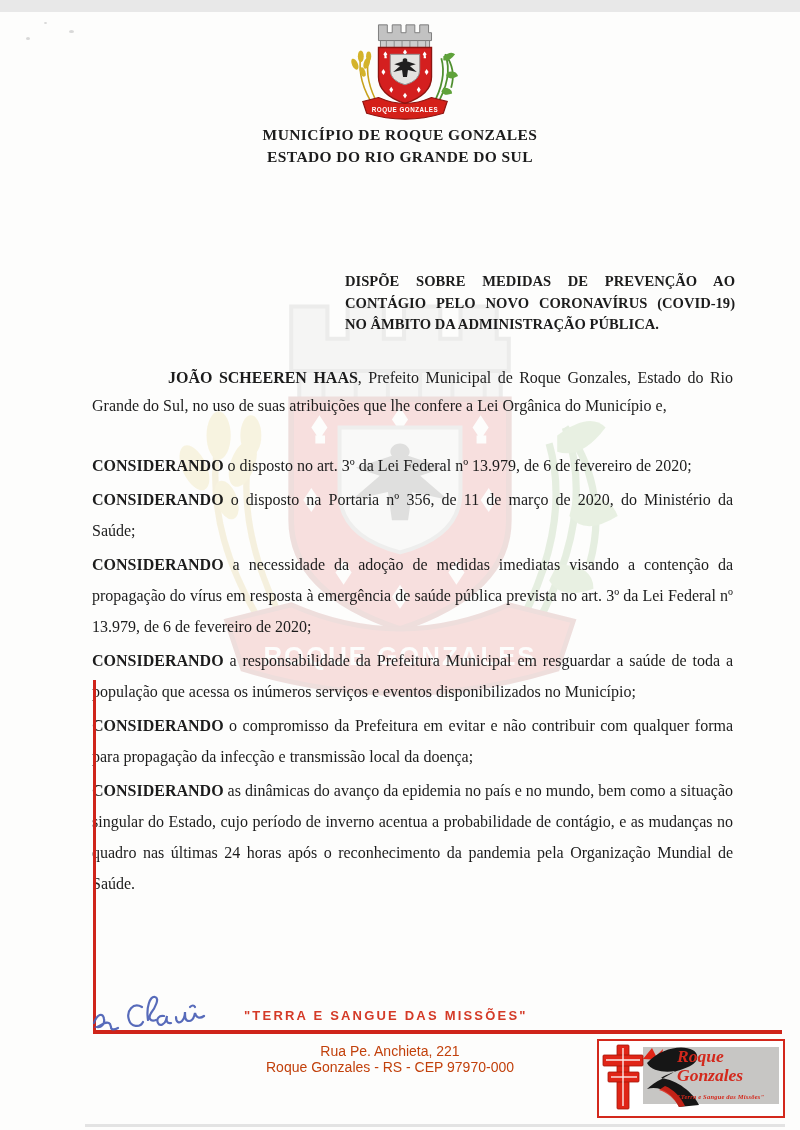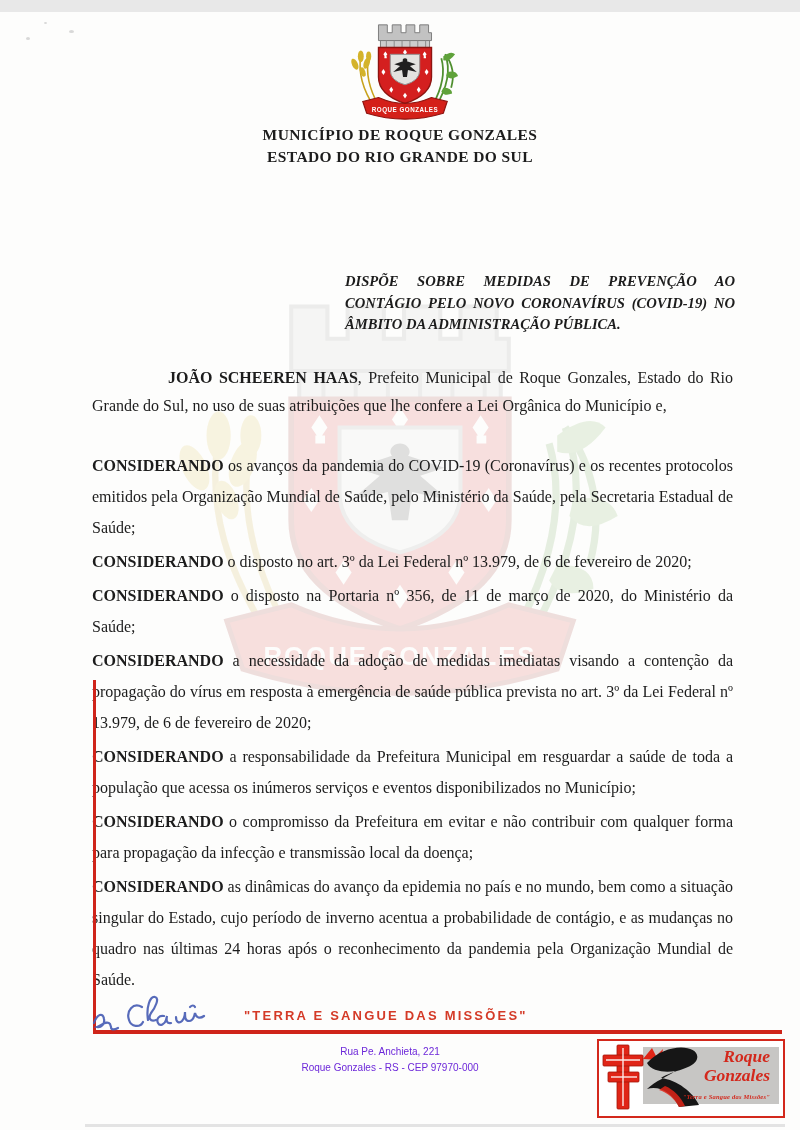--- a/index.html
+++ b/index.html
@@ -13,21 +13,21 @@
   .crest-top{position:absolute;left:341px;top:5px;width:128px;height:110px;}
   
   .watermark{position:absolute;left:138px;top:262px;width:524px;height:452px;
     opacity:.13;filter:blur(.6px);pointer-events:none;}
   
   .muni-header{position:absolute;left:0;right:0;top:112px;text-align:center;
     font-weight:bold;font-size:15.5px;line-height:22px;letter-spacing:.4px;}
   .decree-title{position:absolute;left:110px;top:187px;font-weight:bold;
     font-size:15.5px;text-decoration:underline;letter-spacing:.3px;}
   .subject{position:absolute;left:345px;top:259px;width:390px;
-    font-weight:bold;font-style:italic;font-size:14.6px;line-height:21.5px;
+    font-weight:bold;font-size:14.6px;line-height:21.5px;
     text-align:justify;}
   
   .preamble{position:absolute;left:92px;top:352px;width:641px;
     font-size:16px;line-height:28px;text-align:justify;margin:0;}
   .preamble{text-indent:76px;}
   .body-block{position:absolute;left:92px;top:438px;width:641px;}
   p.consider{margin:0 0 3px 0;font-size:16px;line-height:31px;text-align:justify;}
   p.consider b,.preamble b{font-weight:bold;}
   
   .red-vline{position:absolute;left:93px;top:668px;width:3px;height:352px;background:#cf241a;}
@@ -35,28 +35,28 @@
   .scan-speck{position:absolute;background:#b9b9b9;border-radius:50%;opacity:.55;}
   .bottom-scan-line{position:absolute;left:85px;top:1112px;width:700px;height:3px;
     background:#dcdcdc;opacity:.8;}
   
   .signature{position:absolute;left:86px;top:973px;width:135px;height:50px;}
   .motto{position:absolute;left:244px;top:996px;
     font-family:"Liberation Sans","DejaVu Sans",sans-serif;
     font-weight:bold;font-size:13px;letter-spacing:2.2px;color:#d43a27;}
   .address{position:absolute;left:140px;top:1032px;width:500px;text-align:center;
     font-family:"Liberation Sans","DejaVu Sans",sans-serif;
-    font-size:10px;line-height:15.5px;color:#6d28d9;}
+    font-size:14px;line-height:15.5px;color:#c2410c;}
   
   .logo-box{position:absolute;left:597px;top:1027px;width:188px;height:79px;
     border:2.5px solid #d3281c;background:#fff;box-sizing:border-box;}
   .logo-gray{position:absolute;left:44px;top:6px;right:4px;bottom:12px;background:#c7c6c4;}
   .logo-cross{position:absolute;left:1px;top:1px;width:48px;height:71px;}
   .logo-r{position:absolute;left:36px;top:2px;width:74px;height:68px;}
-  .logo-text{position:absolute;right:13px;top:6px;width:104px;text-align:right;
+  .logo-text{position:absolute;right:2px;top:6px;width:104px;text-align:left;
     color:#d3281c;font-weight:bold;font-style:italic;font-size:17.5px;line-height:19px;}
   .logo-tagline{font-size:6.5px;font-weight:bold;font-style:italic;
     letter-spacing:.2px;margin-top:2px;color:#d3281c;}
 </style>
 </head>
 <body>
 
 <svg width="0" height="0" style="position:absolute" aria-hidden="true">
   <defs>
     <g id="crest">
@@ -136,21 +136,20 @@
     <div>MUNICÍPIO DE ROQUE GONZALES</div>
     <div>ESTADO DO RIO GRANDE DO SUL</div>
   </div>
 
 
   <div class="subject">DISPÕE SOBRE MEDIDAS DE PREVENÇÃO AO CONTÁGIO PELO NOVO CORONAVÍRUS (COVID-19) NO ÂMBITO DA ADMINISTRAÇÃO PÚBLICA.</div>
 
   <p class="preamble"><b>JOÃO SCHEEREN HAAS</b><span>, Prefeito Municipal de Roque Gonzales, Estado do Rio Grande do Sul, no uso de suas atribuições que lhe confere a Lei Orgânica do Município e,</span></p>
 
   <div class="body-block">
-    <p class="consider"><b>CONSIDERANDO</b><span> os avanços da pandemia do COVID-19 (Coronavírus) e os recentes protocolos emitidos pela Organização Mundial de Saúde, pelo Ministério da Saúde, pela Secretaria Estadual de Saúde;</span></p>
     <p class="consider"><b>CONSIDERANDO</b><span> o disposto no art. 3º da Lei Federal nº 13.979, de 6 de fevereiro de 2020;</span></p>
     <p class="consider"><b>CONSIDERANDO</b><span> o disposto na Portaria nº 356, de 11 de março de 2020, do Ministério da Saúde;</span></p>
     <p class="consider"><b>CONSIDERANDO</b><span> a necessidade da adoção de medidas imediatas visando a contenção da propagação do vírus em resposta à emergência de saúde pública prevista no art. 3º da Lei Federal nº 13.979, de 6 de fevereiro de 2020;</span></p>
     <p class="consider"><b>CONSIDERANDO</b><span> a responsabilidade da Prefeitura Municipal em resguardar a saúde de toda a população que acessa os inúmeros serviços e eventos disponibilizados no Município;</span></p>
     <p class="consider"><b>CONSIDERANDO</b><span> o compromisso da Prefeitura em evitar e não contribuir com qualquer forma para propagação da infecção e transmissão local da doença;</span></p>
     <p class="consider"><b>CONSIDERANDO</b><span> as dinâmicas do avanço da epidemia no país e no mundo, bem como a situação singular do Estado, cujo período de inverno acentua a probabilidade de contágio, e as mudanças no quadro nas últimas 24 horas após o reconhecimento da pandemia pela Organização Mundial de Saúde.</span></p>
   </div>
 
   <div class="red-vline"></div>
   <div class="red-hline"></div>

